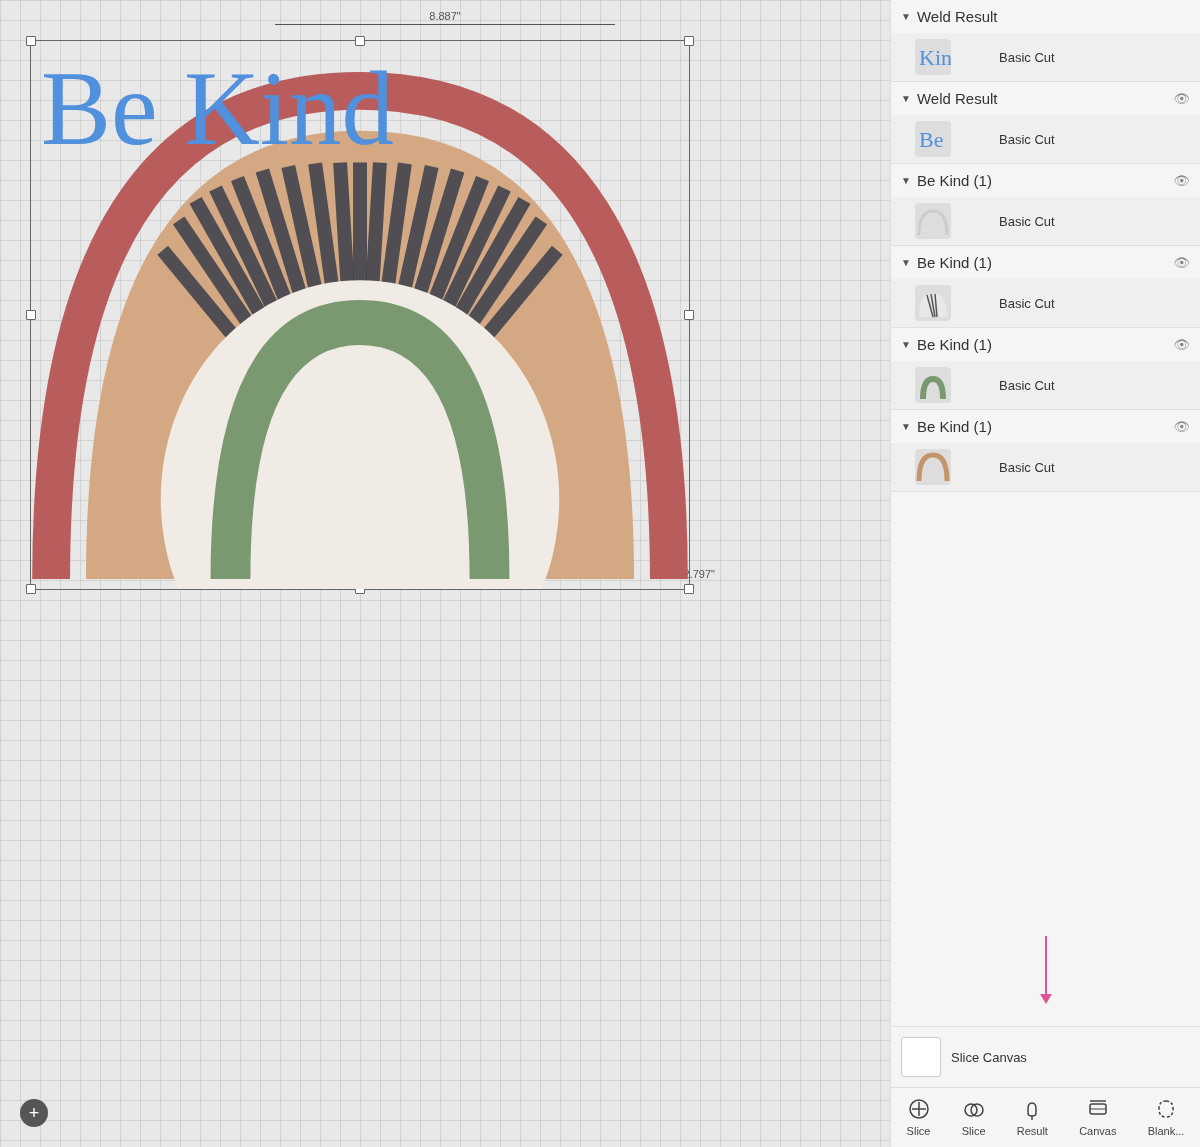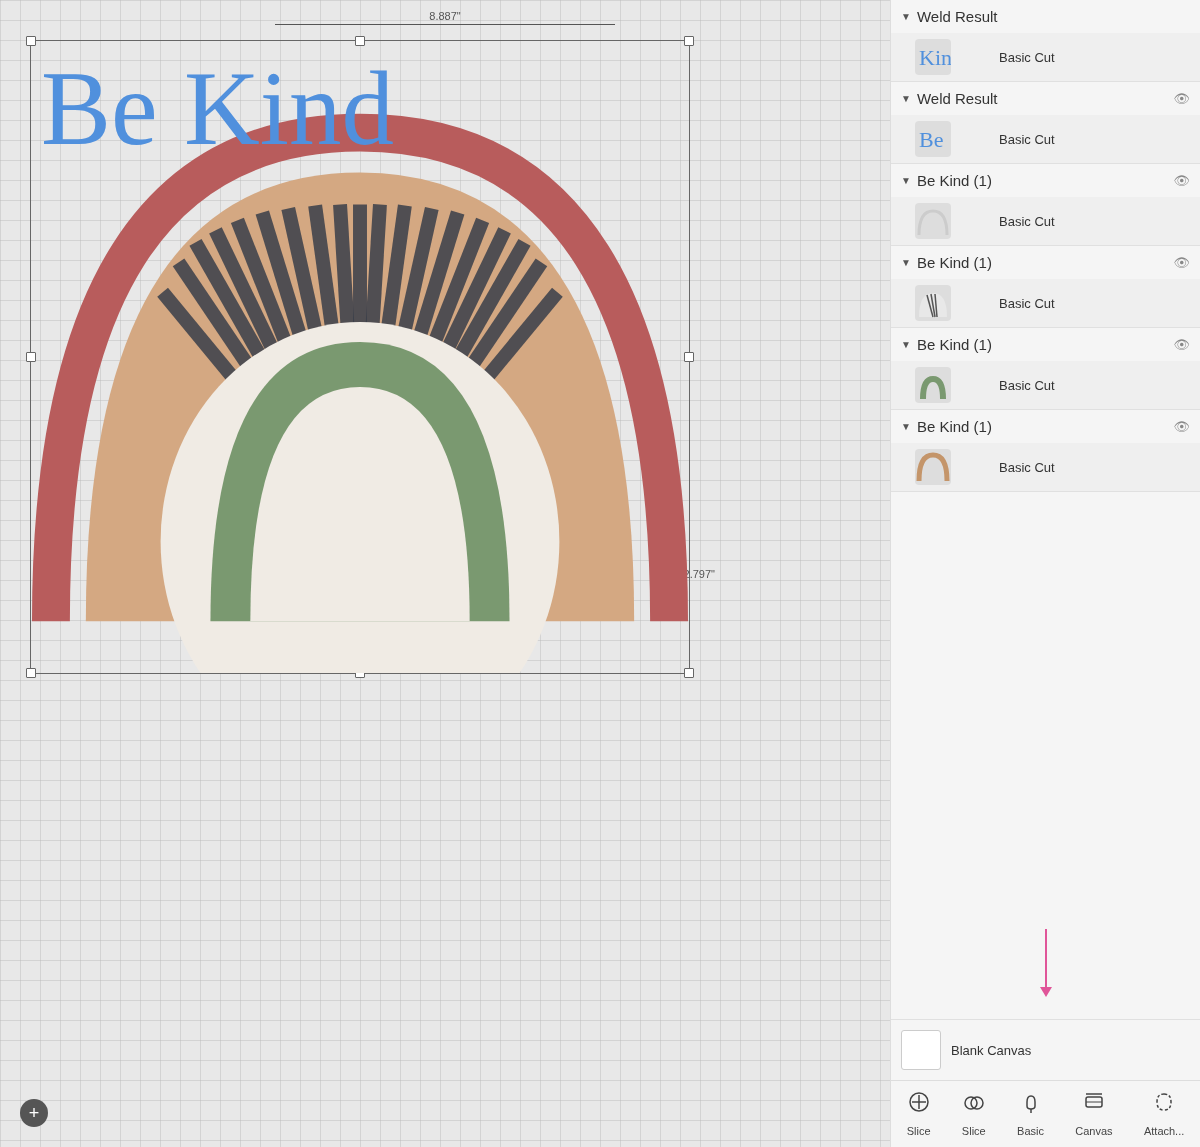--- a/index.html
+++ b/index.html
@@ -50,21 +50,21 @@
       font-size: 11px;
       color: #555;
     }
 
     
     .design-container {
       position: absolute;
       top: 40px;
       left: 30px;
       width: 660px;
-      height: 634px;
+      height: 550px;
       border: 1.5px solid #666;
       text-align: right;
     }
 
     .selection-handle {
       position: absolute;
       width: 10px;
       height: 10px;
       background: white;
       border: 1.5px solid #666;
@@ -197,21 +197,21 @@
       padding: 6px 0;
       display: flex;
       align-items: center;
       justify-content: space-around;
     }
 
     .toolbar-btn {
       display: flex;
       flex-direction: column;
       align-items: center;
-      gap: 7px;
+      gap: 0;
       cursor: pointer;
       padding: 4px 8px;
       border-radius: 6px;
     }
 
     .toolbar-btn .icon {
       font-size: 20px;
       color: #444;
     }
 
@@ -448,21 +448,21 @@
         </div>
       </div>
     </div>
 
   <div class="arrow-container">
     <div class="arrow-line"></div>
   </div>
 
   <div class="blank-canvas-area">
     <div class="blank-canvas-thumb"></div>
-    <span class="blank-canvas-label">Blank Canvas</span>
+    <span class="blank-canvas-label">Slice Canvas</span>
   </div>
 
   <div class="bottom-toolbar" id="bottom-toolbar">
 
   <div class="toolbar-btn">
         <span class="icon"><svg width="22" height="22" viewBox="0 0 22 22">
             <circle cx="11" cy="11" r="9" fill="none" stroke="#444" stroke-width="1.5"></circle>
             <line x1="4" y1="11" x2="18" y2="11" stroke="#444" stroke-width="1.5"></line>
             <line x1="11" y1="4" x2="11" y2="18" stroke="#444" stroke-width="1.5"></line>
           </svg></span>
@@ -473,30 +473,30 @@
             <circle cx="8" cy="12" r="6" fill="none" stroke="#444" stroke-width="1.5"></circle>
             <circle cx="14" cy="12" r="6" fill="none" stroke="#444" stroke-width="1.5"></circle>
           </svg></span>
         <span class="btn-label">Slice</span>
       </div>
       <div class="toolbar-btn">
         <span class="icon"><svg width="22" height="22" viewBox="0 0 22 22">
             <path d="M7 11 Q7 5 11 5 Q15 5 15 11 L15 15 Q15 18 11 18 Q7 18 7 15 Z" fill="none" stroke="#444" stroke-width="1.5"></path>
             <line x1="11" y1="18" x2="11" y2="22" stroke="#444" stroke-width="1.5"></line>
           </svg></span>
-        <span class="btn-label">Basic</span>
+        <span class="btn-label">Result</span>
       </div>
       <div class="toolbar-btn">
         <span class="icon"><svg width="22" height="22" viewBox="0 0 22 22">
             <rect x="3" y="6" width="16" height="10" rx="2" fill="none" stroke="#444" stroke-width="1.5"></rect>
             <line x1="3" y1="11" x2="19" y2="11" stroke="#444" stroke-width="1"></line>
             <line x1="3" y1="3" x2="19" y2="3" stroke="#444" stroke-width="1.5"></line>
           </svg></span>
         <span class="btn-label">Canvas</span>
       </div>
       <div class="toolbar-btn">
         <span class="icon"><svg width="22" height="22" viewBox="0 0 22 22">
             <path d="M11 3 Q18 3 18 11 Q18 19 11 19 Q4 19 4 11 Q4 3 11 3Z" fill="none" stroke="#444" stroke-width="1.5" stroke-dasharray="3,2"></path>
           </svg></span>
-        <span class="btn-label">Attach...</span>
+        <span class="btn-label">Blank...</span>
       </div>
     </div>
 </div>
 
 </body></html>

